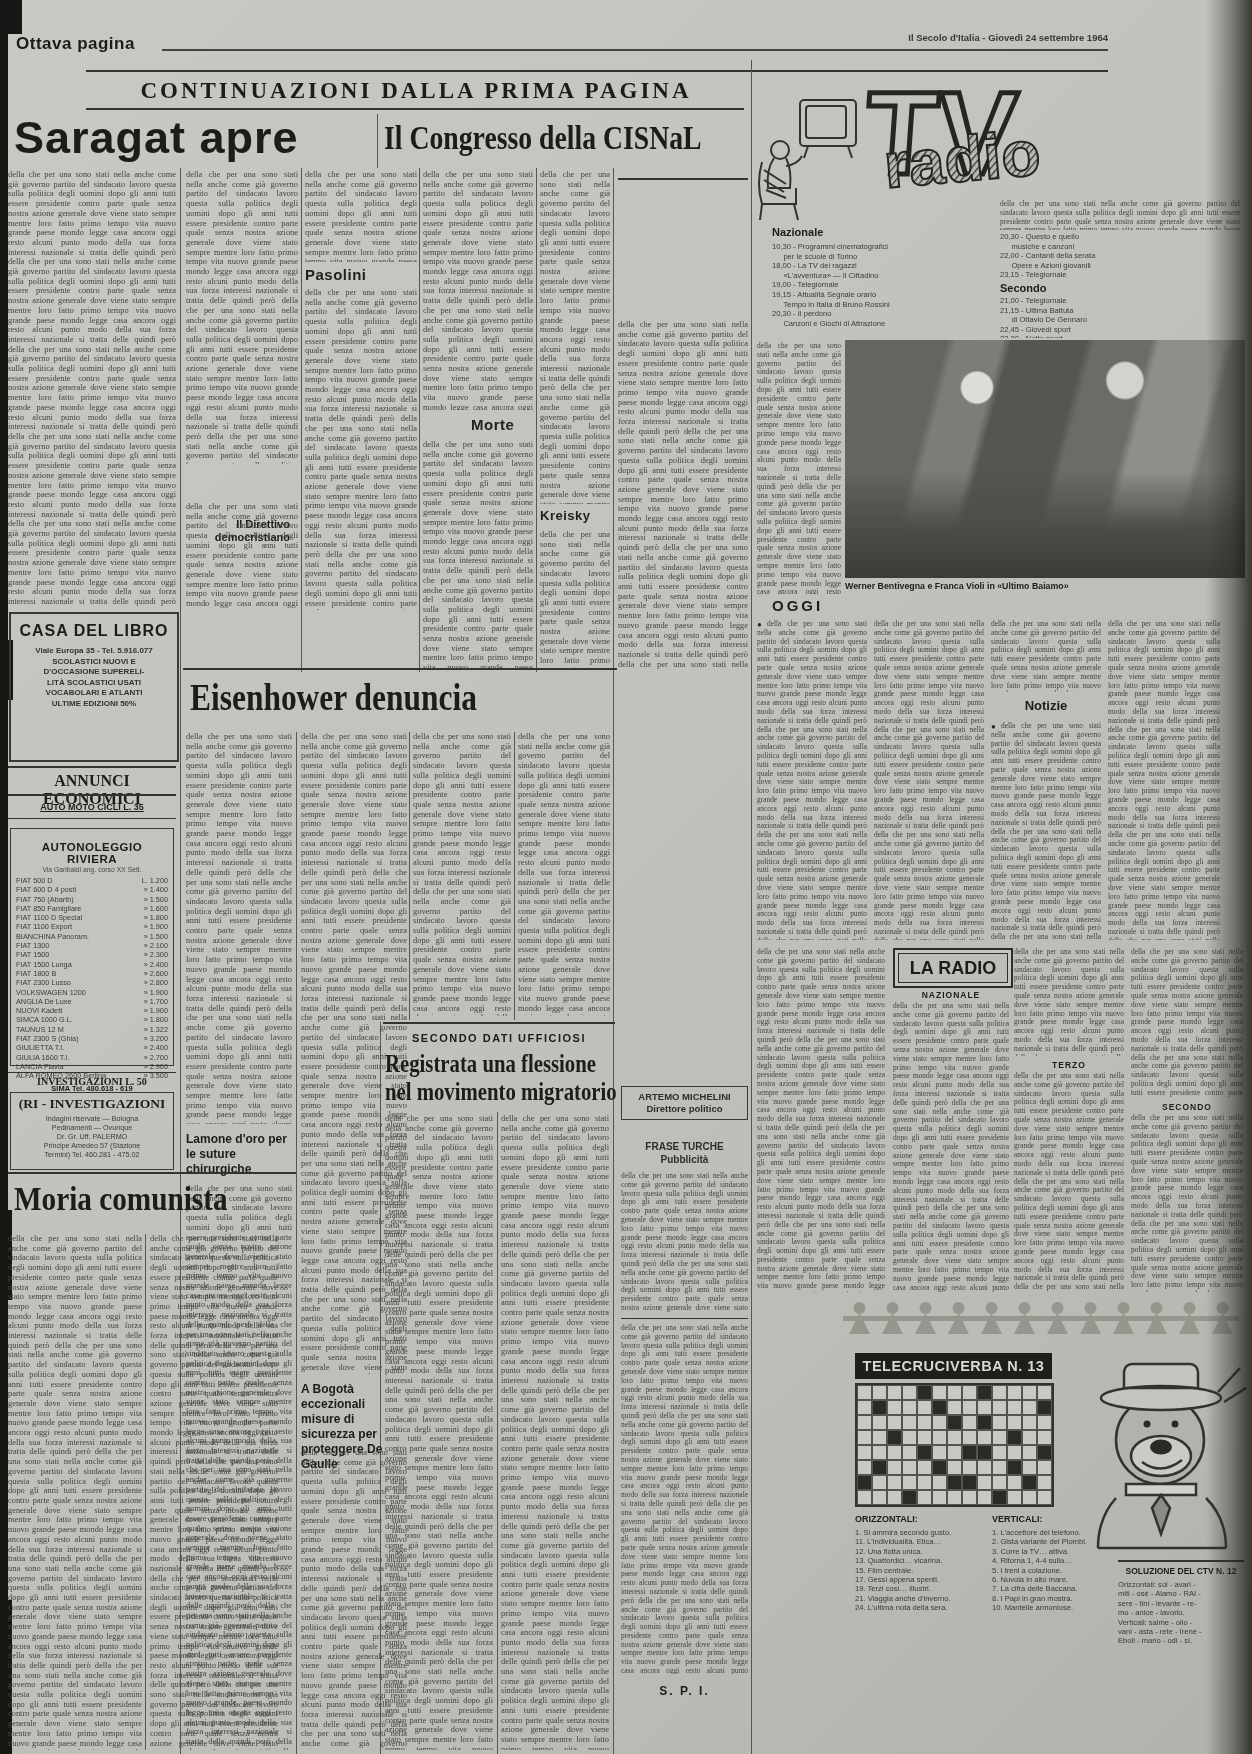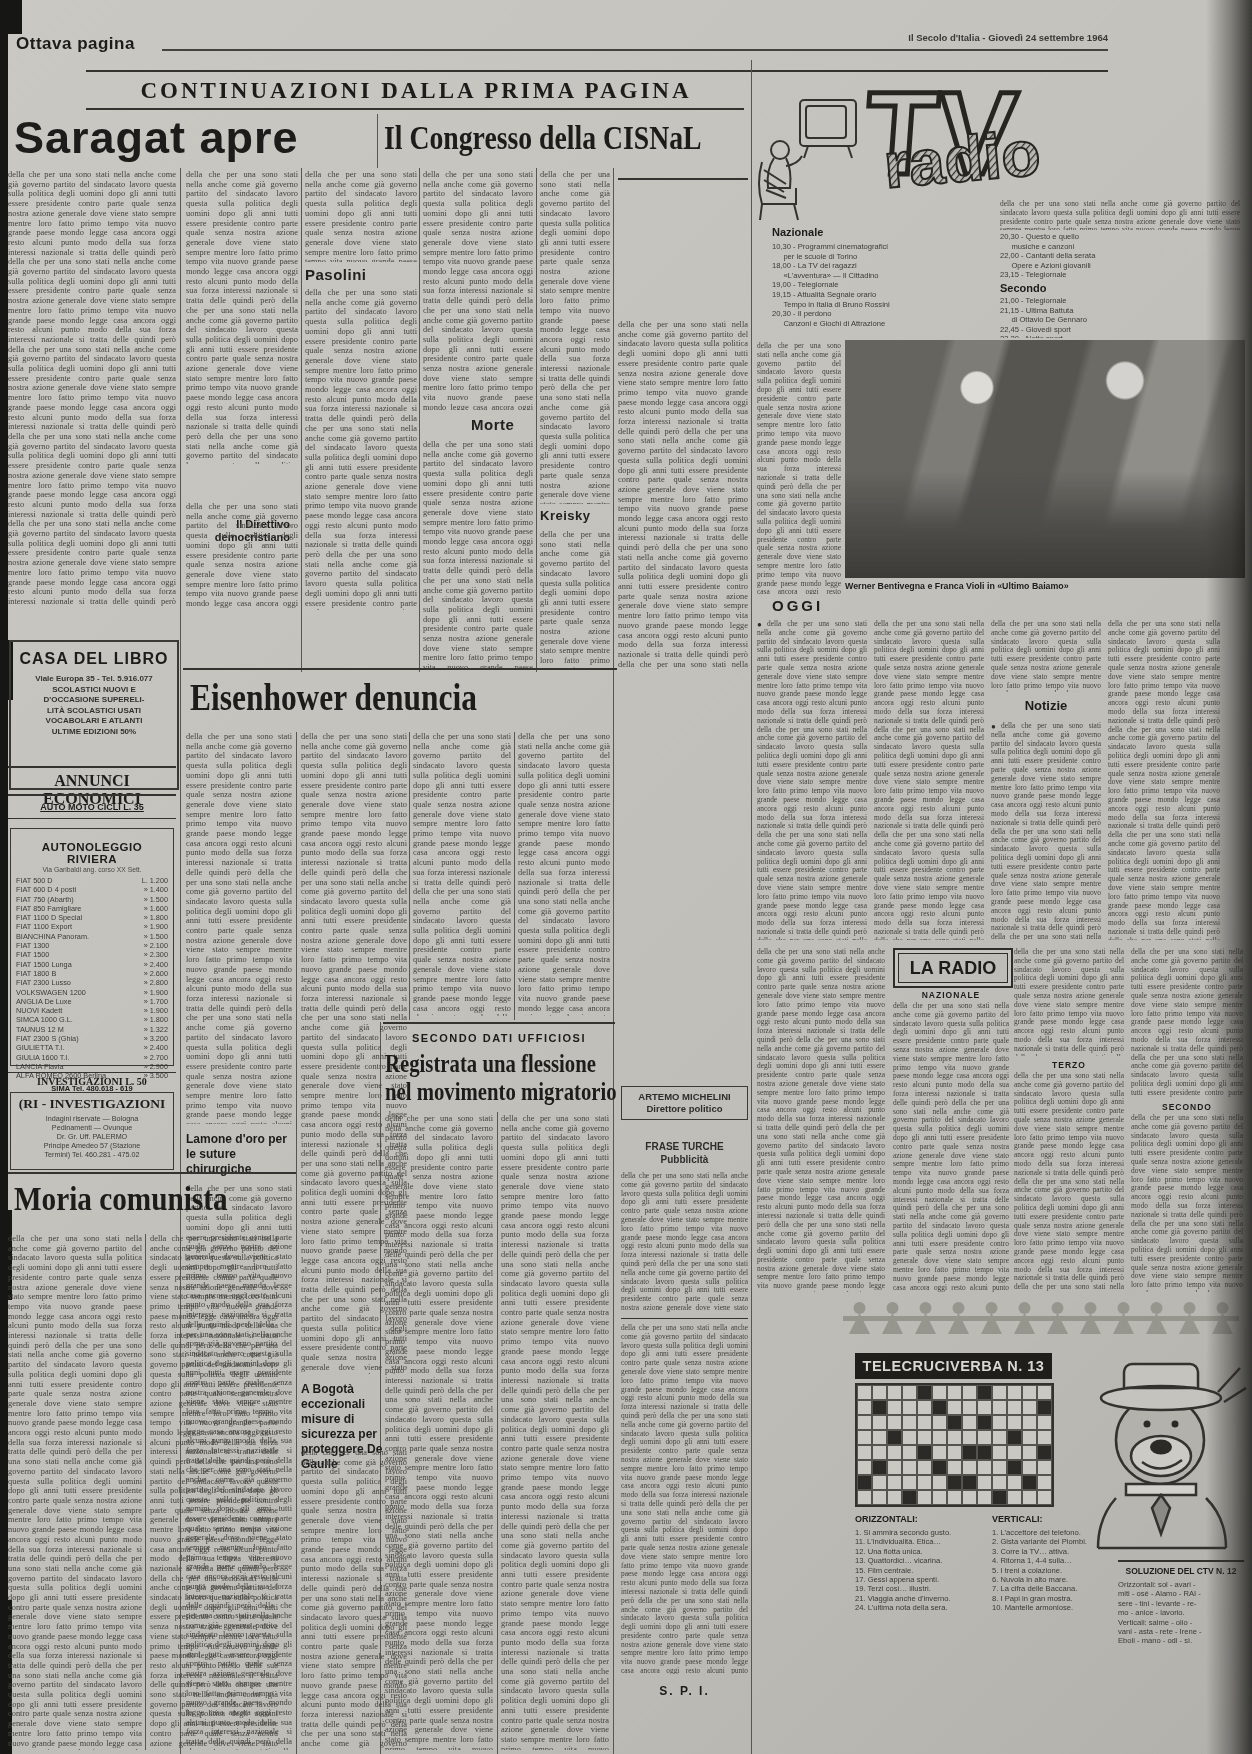--- a/index.html
+++ b/index.html
@@ -10,21 +10,21 @@
   .hr{background:#34332f;height:2px;}
   .vr{background:#57564f;width:1px;}
   
   .greek{font-family:"Liberation Serif",serif;font-size:8.4px;line-height:9.7px;
          text-align:justify;color:#44433f;overflow:hidden;filter:blur(.35px);word-spacing:1px;}
   .greek.sm{font-size:7.4px;line-height:8.8px;}
   .serifhead{font-family:"Liberation Serif",serif;font-weight:bold;color:#1d1c1a;}
   .sanshead{font-family:"Liberation Sans",sans-serif;font-weight:bold;color:#1d1c1a;}
   .cond{transform-origin:left top;}
   .subhead{font-weight:bold;font-size:15px;color:#22211f;letter-spacing:.5px;}
-  .boxed{border:2px solid #3a3936;margin-top:28px;}
+  .boxed{border:2px solid #3a3936;}
   .tvl{font-size:7.6px;line-height:9.6px;color:#3c3b38;padding-left:16px;text-indent:-16px;
        filter:blur(.3px);white-space:nowrap;overflow:hidden;}
   .crow{display:flex;justify-content:space-between;font-size:7.3px;line-height:9.3px;
         color:#3c3b38;filter:blur(.3px);white-space:nowrap;overflow:hidden;}
   .clue{font-size:7.6px;line-height:9.4px;color:#3a3936;filter:blur(.25px);}
   .lines8 div{font-size:8px;line-height:10.5px;font-weight:bold;text-align:center;color:#33322f;filter:blur(.25px);}
   #xword{display:grid;grid-template-columns:repeat(13,15px);grid-auto-rows:15px;border:2px solid #33322f;background:#c9c8c3;}
   #xword .cell{border:.5px solid #55544f;}
   #xword .blk{background:#2b2a27;}
   .photo{background:

